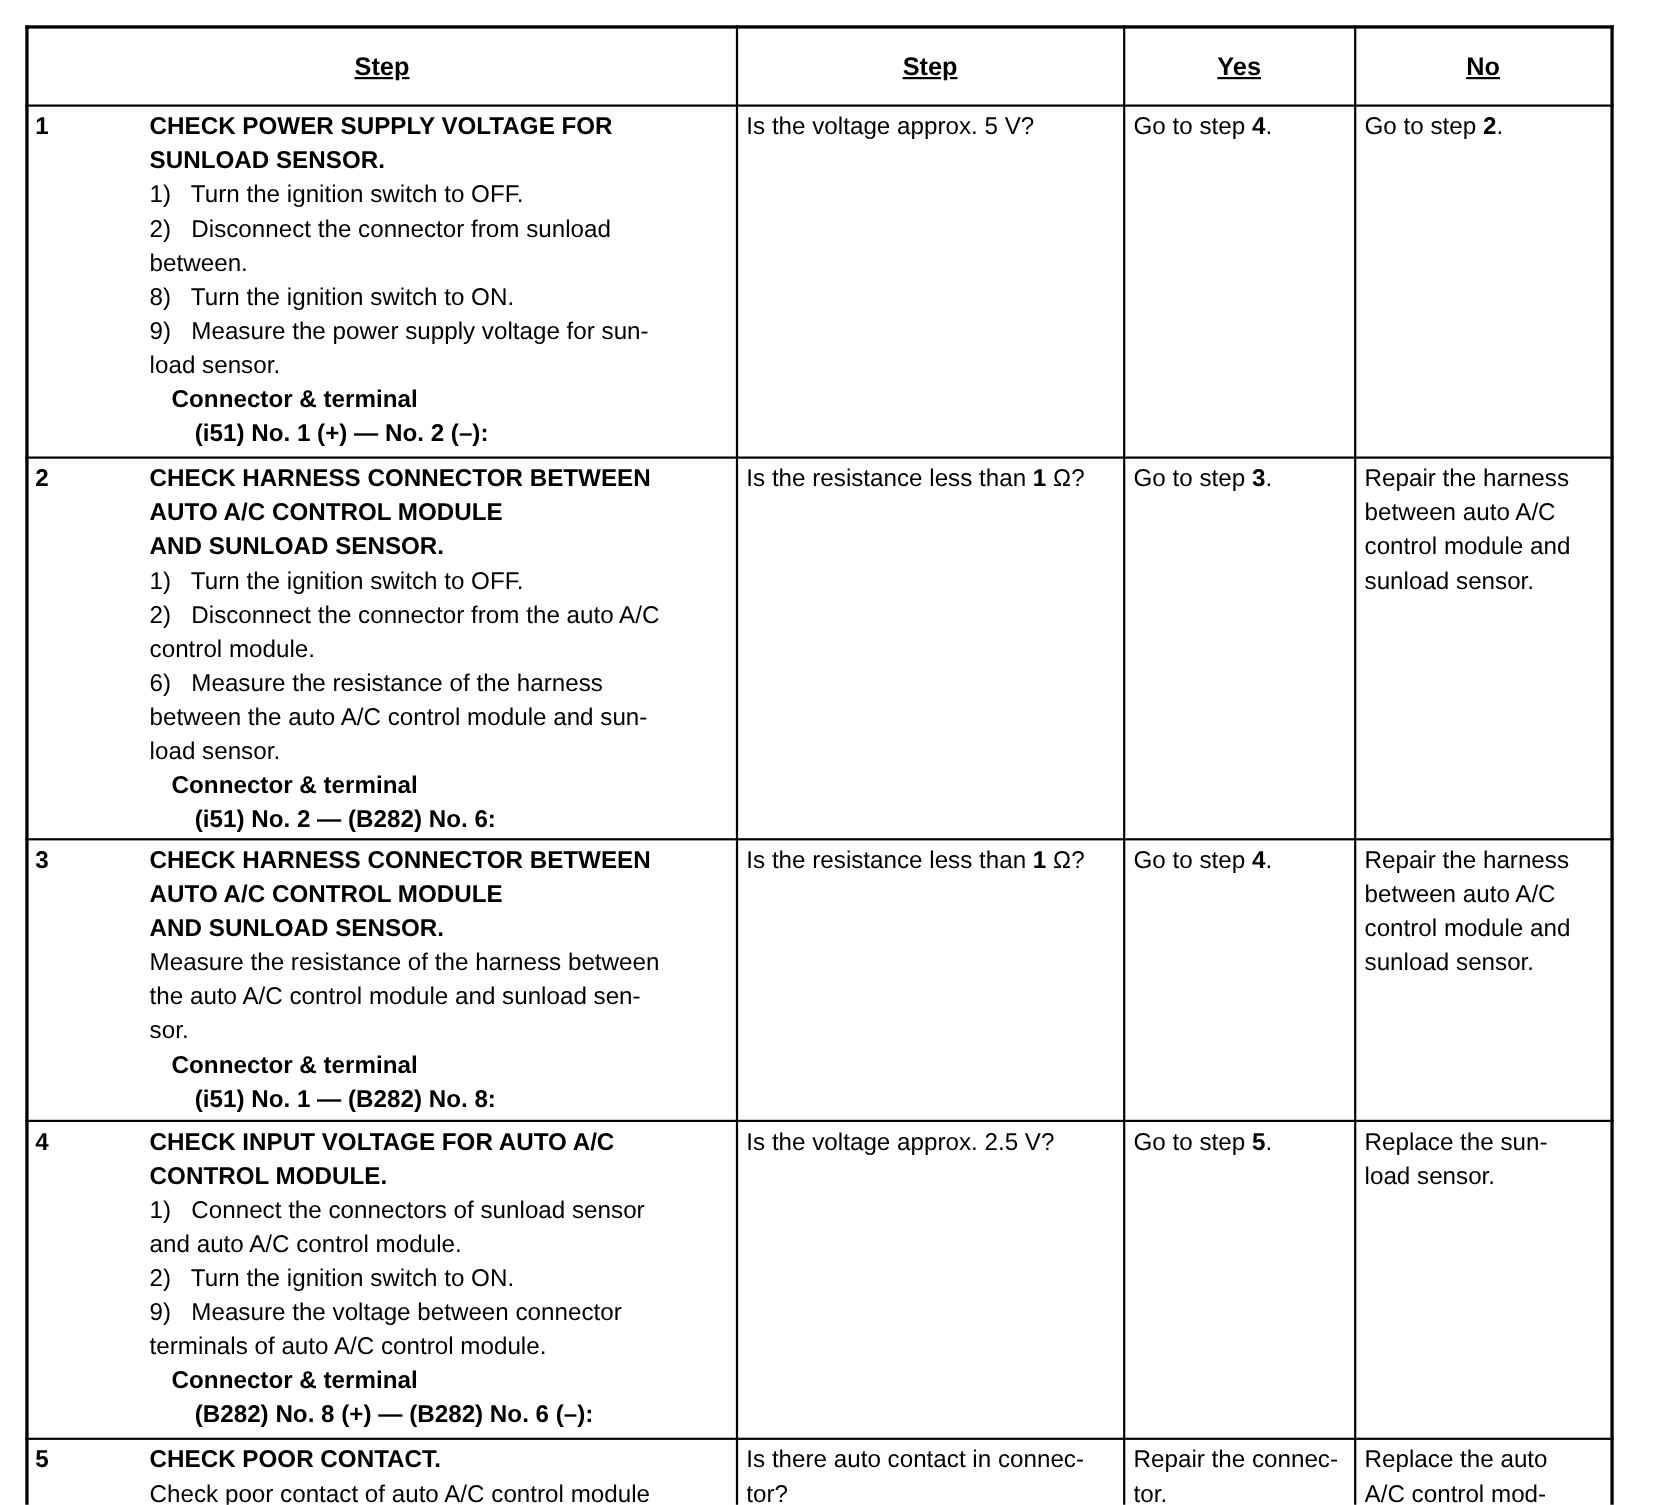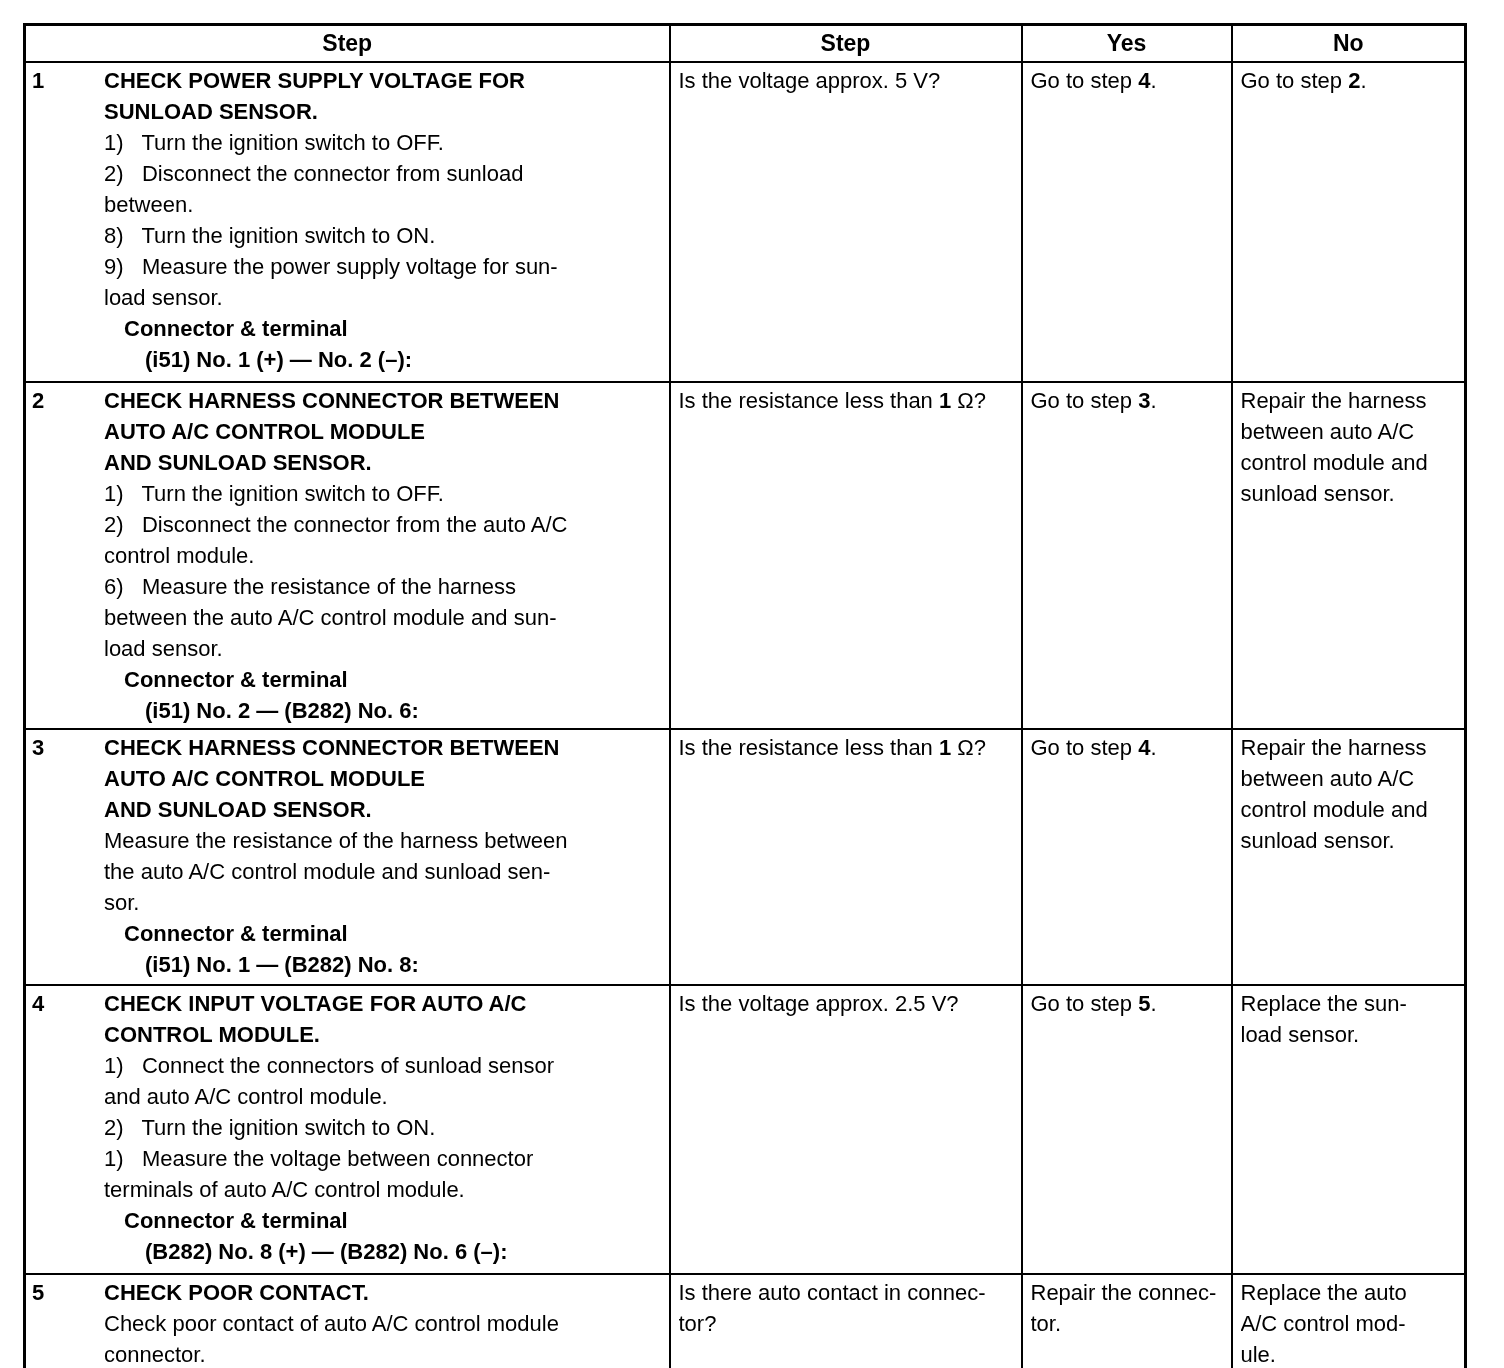--- a/index.html
+++ b/index.html
@@ -10,30 +10,30 @@
   }
   table.diag {
     position: absolute; left: 23px; top: 23px;
     width: 1441px; height: 1323px;
     border-collapse: collapse; table-layout: fixed;
     border: 3px solid #000;
   }
   th, td { border: 2px solid #000; }
   th {
     font-size: 23px; font-weight: bold; text-align: center;
-    vertical-align: middle; height: 33px; padding: 1px 4px;
+    vertical-align: middle; height: 33px; padding: 18px 4px; text-decoration: underline;
   }
   td {
     vertical-align: top; padding: 2px 8px;
     font-size: 22px; line-height: 31px;
   }
   td.c-step { padding-left: 6px; }
   .cellwrap { position: relative; overflow: hidden; }
   .stepnum { position: absolute; left: 0; top: 0; font-weight: bold; }
-  .steptext { margin-left: 72px; }
+  .steptext { margin-left: 104px; }
   .ln { white-space: pre; }
   .ln-title { font-weight: bold; }
   .ln-conn { font-weight: bold; padding-left: 20px; }
   .ln-term { font-weight: bold; padding-left: 41px; }
   .b { font-weight: bold; }
   
   tbody tr:nth-child(1) td { height: 314px; }
   tbody tr:nth-child(2) td { height: 341px; }
   tbody tr:nth-child(3) td { height: 250px; }
   tbody tr:nth-child(4) td { height: 283px; }
@@ -169,21 +169,21 @@
         <tr>
           <td class="c-step">
             <div class="cellwrap">
               <div class="stepnum">4</div>
               <div class="steptext">
                 <div class="ln ln-title">CHECK INPUT VOLTAGE FOR AUTO A/C</div>
                 <div class="ln ln-title">CONTROL MODULE.</div>
                 <div class="ln ln-body">1)   Connect the connectors of sunload sensor</div>
                 <div class="ln ln-body">and auto A/C control module.</div>
                 <div class="ln ln-body">2)   Turn the ignition switch to ON.</div>
-                <div class="ln ln-body">1)   Measure the voltage between connector</div>
+                <div class="ln ln-body">9)   Measure the voltage between connector</div>
                 <div class="ln ln-body">terminals of auto A/C control module.</div>
                 <div class="ln ln-conn">Connector &amp; terminal</div>
                 <div class="ln ln-term">(B282) No. 8 (+) — (B282) No. 6 (–):</div>
               </div>
             </div>
           </td>
           <td class="c-check">
             <div class="cellwrap">
               <div class="ln">Is the voltage approx. 2.5 V?</div>
             </div>

